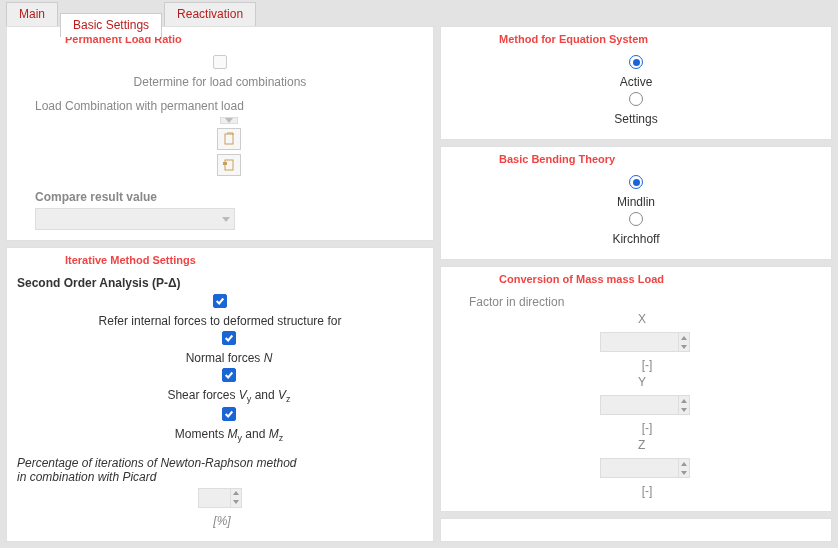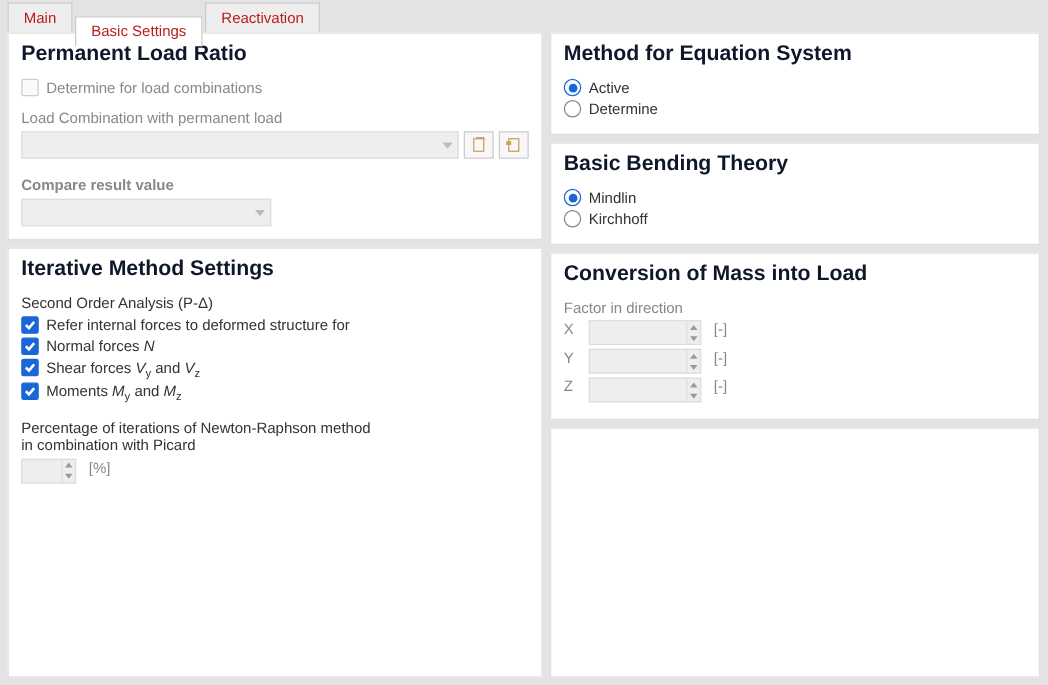--- a/index.html
+++ b/index.html
@@ -47,31 +47,33 @@
   }
   .col-left { flex: 0 0 428px; }
   .col-right { flex: 1; }
   .panel {
     background: #fff;
     border: 1px solid #e0e0e0;
     padding: 6px 10px 10px 10px;
   }
   .panel.grow { flex: 1; }
   .panel-title {
-    color: #0f172a;
+    color: #ef4444;
     font-weight: 600;
-    font-size: 17px;
+    font-size: 11px;
     margin-bottom: 8px;
     padding-bottom: 2px;
+    margin-left: 48px;
   }
   .row {
     display: flex;
-    align-items: flex-start;
+    align-items: center;
     margin: 3px 0;
     gap: 6px;
+    flex-direction: column;
   }
   .checkbox {
     width: 14px;
     height: 14px;
     border: 1px solid #aaa;
     border-radius: 2px;
     display: inline-flex;
     align-items: center;
     justify-content: center;
     flex-shrink: 0;
@@ -95,21 +97,21 @@
   }
   .radio.selected { border-color: #1a66d6; }
   .radio.selected::after {
     content: '';
     width: 7px;
     height: 7px;
     border-radius: 50%;
     background: #1a66d6;
   }
   .muted { color: #888; }
-  .indent-1 { }
+  .indent-1 { margin-left: 18px; }
   .select-disabled {
     background: #eee;
     border: 1px solid #ddd;
     height: 22px;
     display: flex;
     align-items: center;
     justify-content: flex-end;
     padding: 0 4px;
     color: #bbb;
   }
@@ -209,21 +211,21 @@
         </div>
         <div class="muted" style="margin-top:14px;font-weight:bold;">Compare result value</div>
         <div class="select-disabled" style="width:200px; margin-top:4px;">
             <span class="chev"></span>
           </div>
       </div>
     </div>
 
     <div class="panel grow">
       <div class="panel-title">Iterative Method Settings</div>
-      <div style="margin-bottom:4px;">Second Order Analysis (P-Δ)</div>
+      <div style="margin-bottom:4px;font-weight:bold;">Second Order Analysis (P-Δ)</div>
       <div class="row">
         <span class="checkbox checked">
             <svg viewBox="0 0 12 12">
               <path d="M2 6 L5 9 L10 3"></path>
             </svg>
           </span>
         <span>Refer internal forces to deformed structure for</span>
       </div>
       <div class="row indent-1">
         <span class="checkbox checked">
@@ -242,21 +244,21 @@
         <span><span>Shear forces </span><i>V</i><sub>y</sub><span> and </span><i>V</i><sub>z</sub></span>
       </div>
       <div class="row indent-1">
         <span class="checkbox checked">
             <svg viewBox="0 0 12 12">
               <path d="M2 6 L5 9 L10 3"></path>
             </svg>
           </span>
         <span><span>Moments </span><i>M</i><sub>y</sub><span> and </span><i>M</i><sub>z</sub></span>
       </div>
-      <div style="margin-top:12px;">
+      <div style="margin-top:12px;font-style:italic;">
         <div>Percentage of iterations of Newton-Raphson method</div>
         <div>in combination with Picard</div>
         <div class="row" style="margin-top:4px;">
           <div class="num-input">
             <div class="spinner">
                 <div class="up"></div>
                 <div class="dn"></div>
               </div>
           </div>
           <span class="unit">[%]</span>
@@ -268,38 +270,38 @@
   <div class="col col-right">
 
     <div class="panel">
       <div class="panel-title">Method for Equation System</div>
       <div class="row">
         <span class="radio selected"></span>
         <span>Active</span>
       </div>
       <div class="row">
         <span class="radio"></span>
-        <span>Determine</span>
+        <span>Settings</span>
       </div>
     </div>
 
     <div class="panel">
       <div class="panel-title">Basic Bending Theory</div>
       <div class="row">
         <span class="radio selected"></span>
         <span>Mindlin</span>
       </div>
       <div class="row">
         <span class="radio"></span>
         <span>Kirchhoff</span>
       </div>
     </div>
 
     <div class="panel">
-      <div class="panel-title">Conversion of Mass into Load</div>
+      <div class="panel-title">Conversion of Mass mass Load</div>
       <div class="indent-1" style="margin-top:8px;">
         <div class="muted">Factor in direction</div>
         <div class="row">
           <span class="muted" style="width:14px;">X</span>
           <div class="num-input" style="width:90px;">
               <div class="spinner">
                 <div class="up"></div>
                 <div class="dn"></div>
               </div>
             </div>

